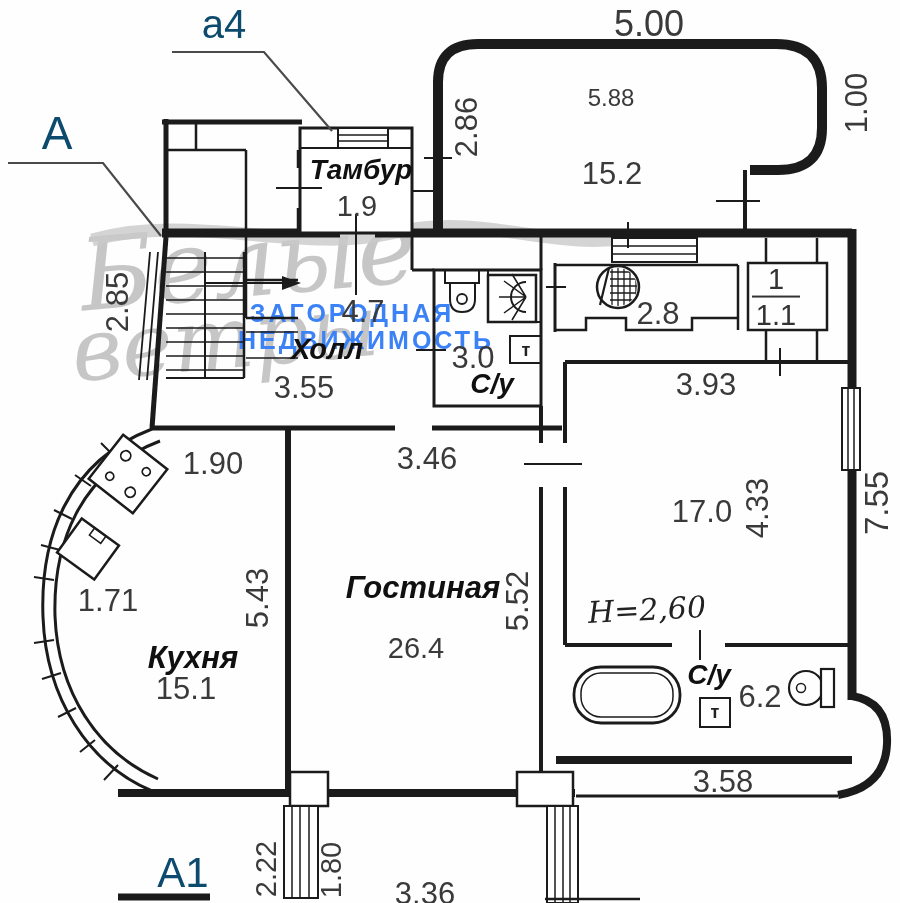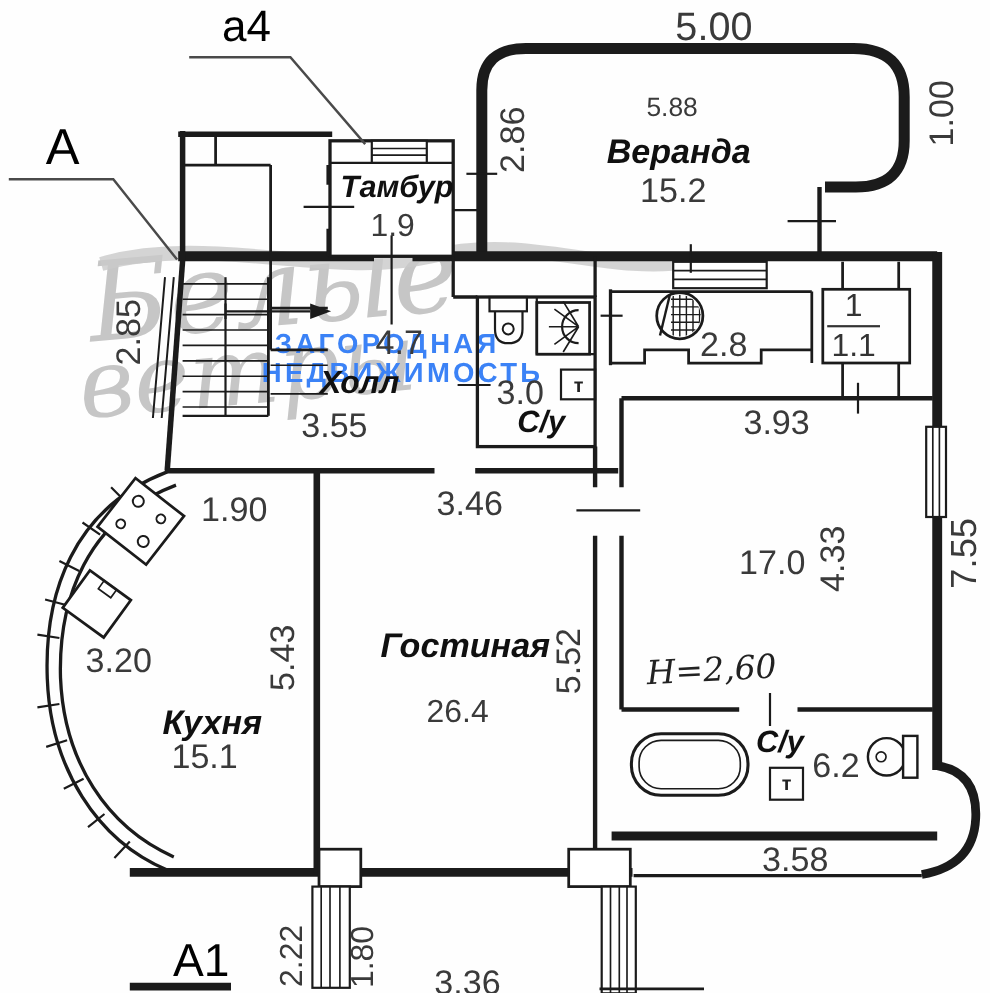--- a/index.html
+++ b/index.html
@@ -3,21 +3,21 @@
 <meta charset="utf-8">
 <style>
   html,body{margin:0;padding:0;background:#ffffff;}
   #stage{position:relative;width:900px;height:903px;background:#fefefe;overflow:hidden;
          font-family:"Liberation Sans",sans-serif;}
   #stage > *{position:absolute;}
   .lbl{position:absolute;transform:translate(-50%,-50%);white-space:nowrap;
        color:#3a3a3a;line-height:1;}
   .rot{transform:translate(-50%,-50%) rotate(-90deg);}
   .name{font-weight:bold;font-style:italic;color:#101010;}
-  .mark{color:#000000;}
+  .mark{color:#0c4a6e;}
   .hand{font-family:"DejaVu Serif",serif;font-style:italic;color:#222;
         transform:translate(-50%,-50%) rotate(-3deg);}
   .fixt{color:#222;font-weight:bold;}
   .frac{position:absolute;transform:translate(-50%,-50%);display:flex;flex-direction:column;
         align-items:center;color:#333;font-size:29px;line-height:1.05;}
   .frac .bar{width:48px;border-top:2px solid #333;margin:2px 0;}
   .wm-script{font-family:"DejaVu Serif",serif;font-style:italic;color:#c6c6c6;
              transform:translate(-50%,-50%) rotate(-5deg);}
   .wm-caps{font-weight:bold;color:#3b82f6;letter-spacing:3px;}
   svg{position:absolute;left:0;top:0;}
@@ -202,21 +202,20 @@
       <path d="M8,163 H103 L161,236" stroke-width="2.2"></path>
     </g>
   </svg>
 
   <div class="lbl mark" style="left:224px;top:24px;font-size:40px;">a4</div>
   <div class="lbl mark" style="left:57px;top:133px;font-size:46px;">А</div>
   <div class="lbl mark" style="left:183px;top:873px;font-size:42px;">А1</div>
 
   <div class="lbl" style="left:649px;top:24px;font-size:36px;">5.00</div>
   <div class="lbl" style="left:611px;top:98px;font-size:24px;">5.88</div>
-  <div class="lbl name" style="left:617px;top:138px;font-size:31px;">Веранда</div>
   <div class="lbl" style="left:612px;top:173px;font-size:31px;">15.2</div>
   <div class="lbl rot" style="left:466px;top:127px;font-size:31px;">2.86</div>
   <div class="lbl rot" style="left:856px;top:103px;font-size:31px;">1.00</div>
 
   <div class="lbl name" style="left:361px;top:170px;font-size:28px;">Тамбур</div>
   <div class="lbl" style="left:357px;top:206px;font-size:29px;">1.9</div>
 
   <div class="lbl rot" style="left:117px;top:302px;font-size:31px;">2.85</div>
   <div class="lbl" style="left:363px;top:311px;font-size:31px;">4.7</div>
   <div class="lbl name" style="left:327px;top:349px;font-size:29px;">Холл</div>
@@ -234,21 +233,21 @@
     <span>1.1</span>
   </div>
 
   <div class="lbl" style="left:706px;top:384px;font-size:31px;">3.93</div>
   <div class="lbl" style="left:702px;top:511px;font-size:31px;">17.0</div>
   <div class="lbl rot" style="left:757px;top:508px;font-size:31px;">4.33</div>
   <div class="lbl rot" style="left:876px;top:503px;font-size:33px;">7.55</div>
   <div class="lbl hand" style="left:647px;top:610px;font-size:30px;">Н=2,60</div>
 
   <div class="lbl" style="left:213px;top:463px;font-size:31px;">1.90</div>
-  <div class="lbl" style="left:108px;top:600px;font-size:31px;">3.20</div>
+  <div class="lbl" style="left:108px;top:600px;font-size:31px;">1.71</div>
   <div class="lbl name" style="left:193px;top:657px;font-size:31px;">Кухня</div>
   <div class="lbl" style="left:186px;top:688px;font-size:31px;">15.1</div>
   <div class="lbl rot" style="left:257px;top:598px;font-size:31px;">5.43</div>
 
   <div class="lbl" style="left:427px;top:458px;font-size:31px;">3.46</div>
   <div class="lbl name" style="left:423px;top:587px;font-size:31px;">Гостиная</div>
   <div class="lbl rot" style="left:517px;top:601px;font-size:31px;">5.52</div>
   <div class="lbl" style="left:416px;top:648px;font-size:29px;">26.4</div>
 
   <div class="lbl name" style="left:709px;top:675px;font-size:28px;">С/у</div>

